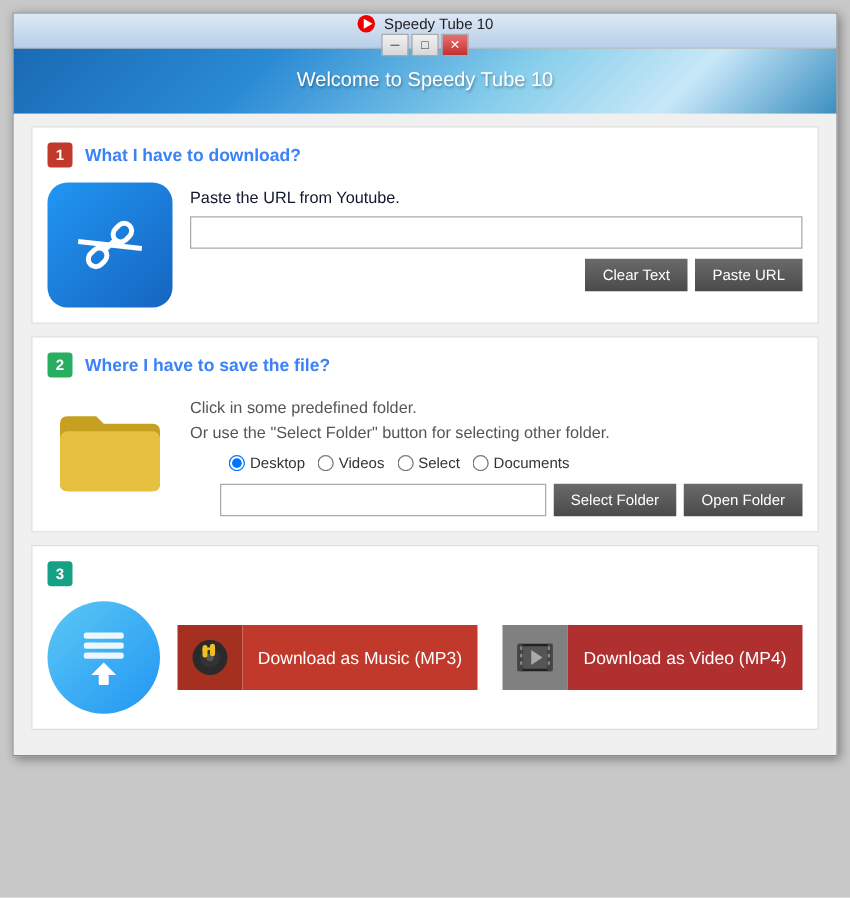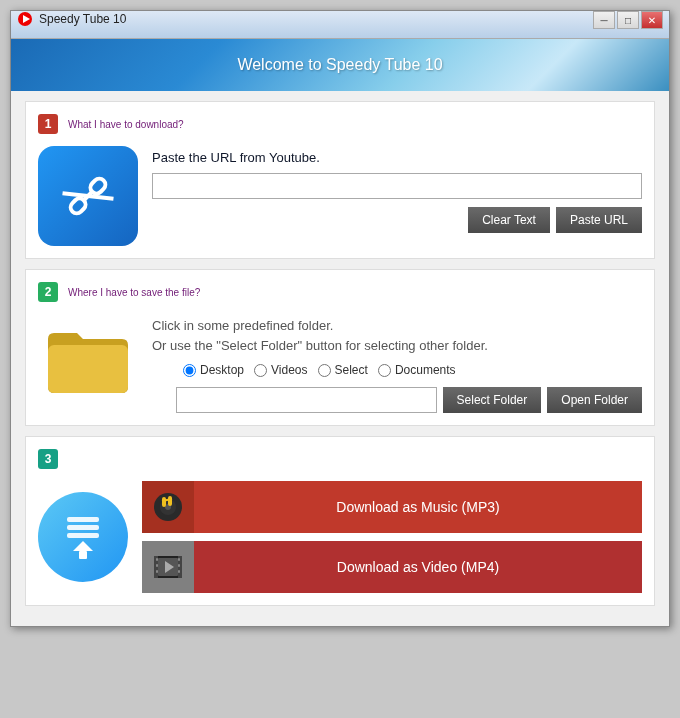--- a/index.html
+++ b/index.html
@@ -18,24 +18,25 @@
       margin: 10px auto;
       border: 1px solid #888;
       box-shadow: 2px 2px 8px rgba(0,0,0,0.4);
       background: #f0f0f0;
     }
 
     .titlebar {
       background: linear-gradient(to bottom, #dde8f5 0%, #b8cfe8 100%);
       height: 28px;
       display: flex;
-      align-items: flex-start;
+      align-items: center;
       justify-content: space-between;
       padding: 0 6px;
       border-bottom: 1px solid #aaa;
+      flex-direction: column;
     }
     .titlebar-left {
       display: flex;
       align-items: center;
       gap: 6px;
     }
     .titlebar-icon {
       width: 16px;
       height: 16px;
     }
@@ -108,23 +109,23 @@
       color: white;
       font-size: 12px;
       font-weight: bold;
       flex-shrink: 0;
     }
     .num-red { background: #c0392b; }
     .num-green { background: #27ae60; }
     .num-teal { background: #16a085; }
 
     .section-title {
-      font-size: 10px;
-      color: #701a75;
-      font-weight: normal;
+      font-size: 14px;
+      color: #3b82f6;
+      font-weight: bold;
     }
 
     
     .section-body {
       display: flex;
       align-items: flex-start;
       gap: 14px;
     }
 
     .link-icon {
@@ -249,22 +250,22 @@
       background: linear-gradient(135deg, #5bc8f5, #2196F3);
       flex-shrink: 0;
       display: flex;
       align-items: center;
       justify-content: center;
     }
 
     .download-buttons {
       flex: 1;
       display: flex;
-      flex-direction: column;
-      gap: 8px;
+      flex-direction: row;
+      gap: 20px;
     }
 
     .dl-btn {
       display: flex;
       align-items: center;
       height: 52px;
       cursor: pointer;
       border: none;
       background: none;
       padding: 0;

